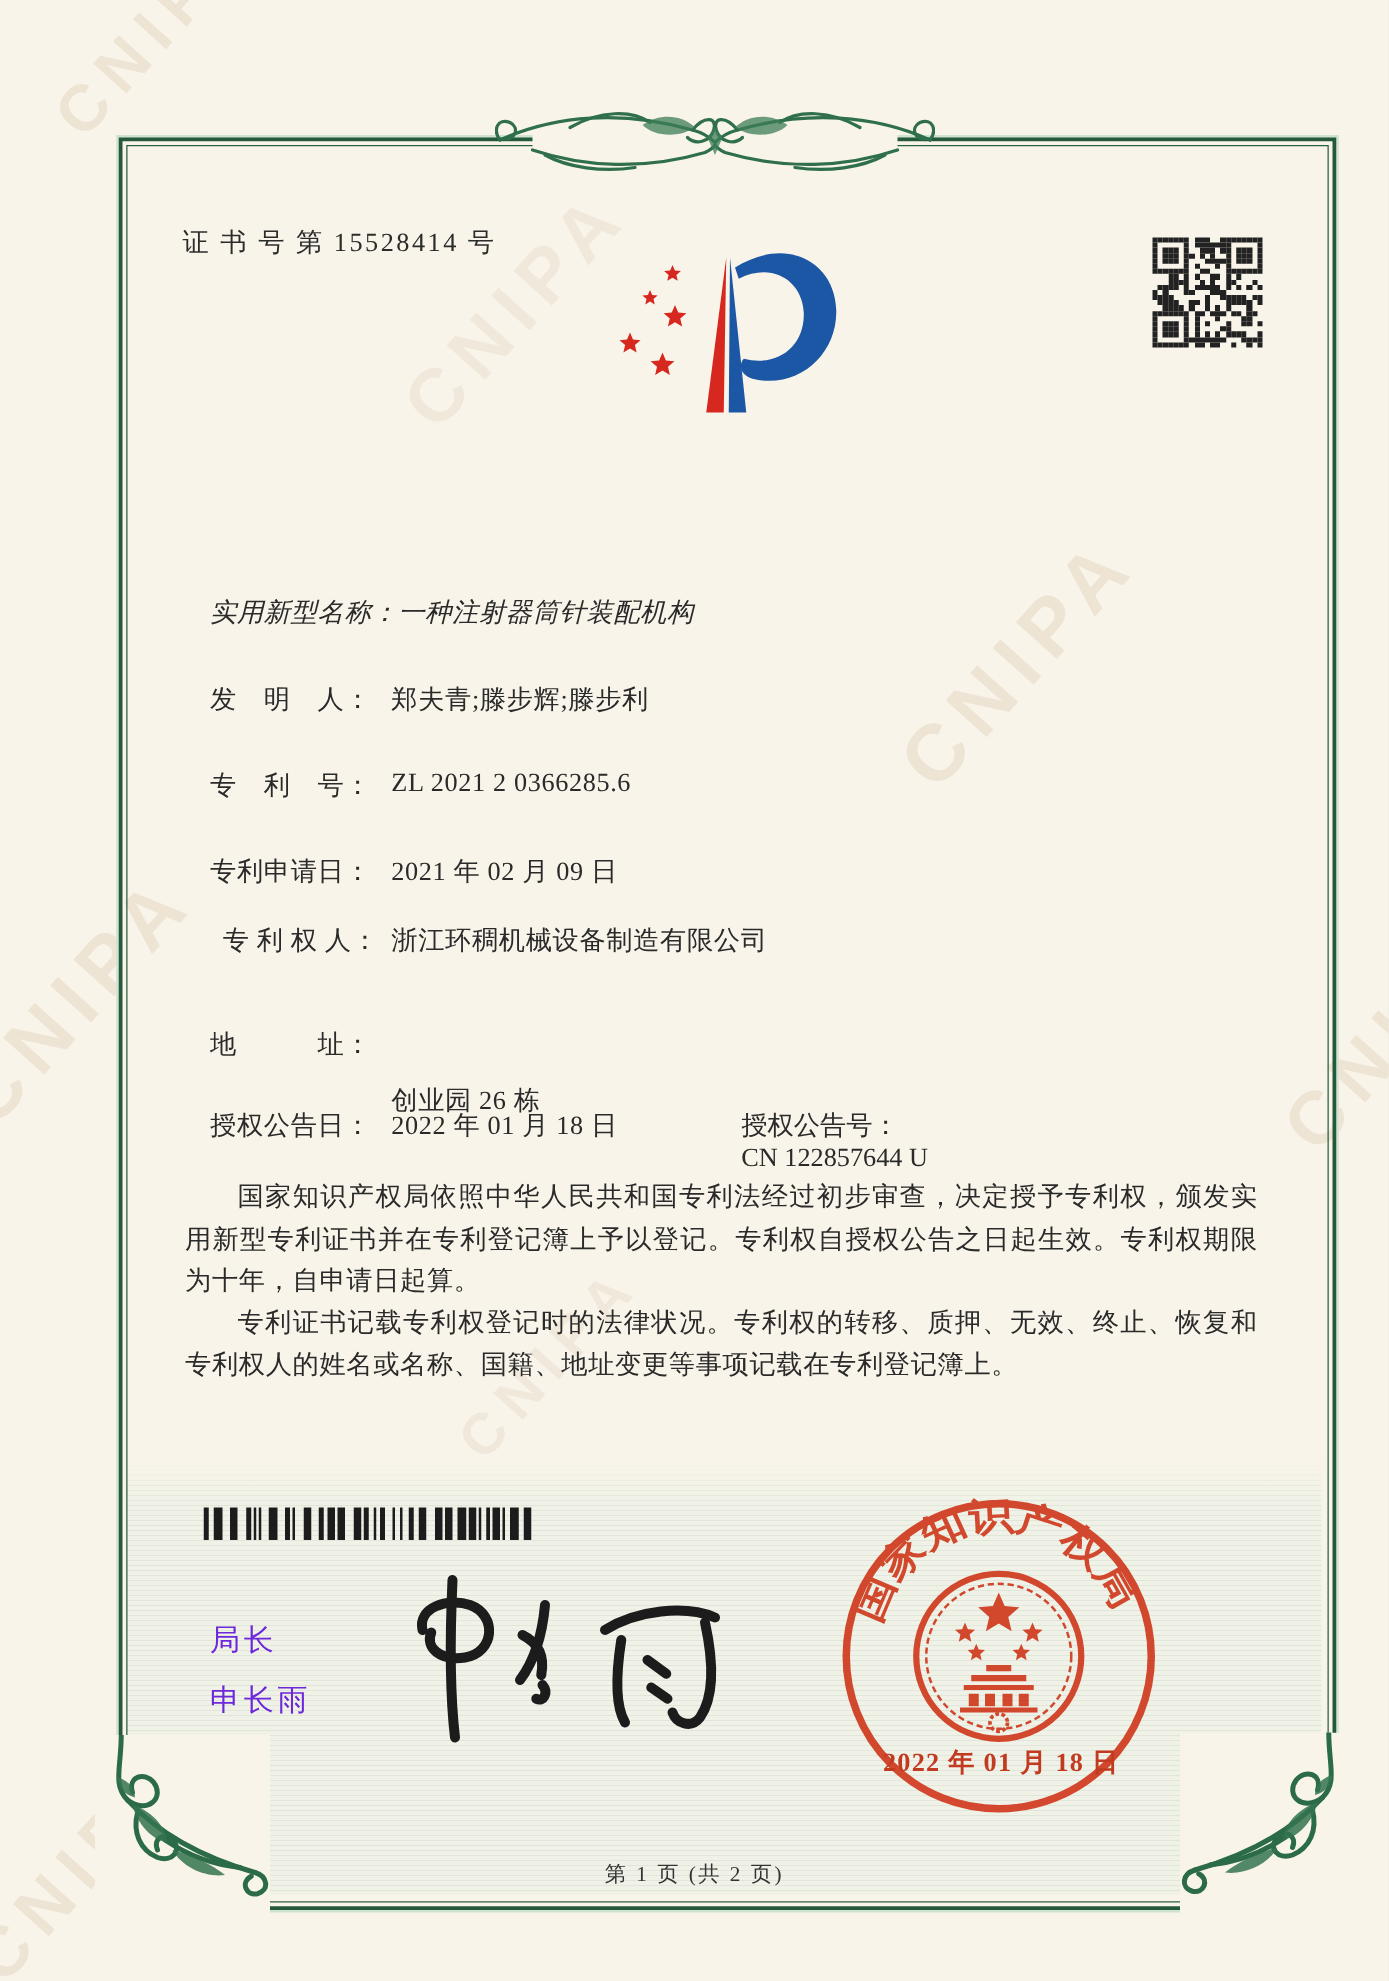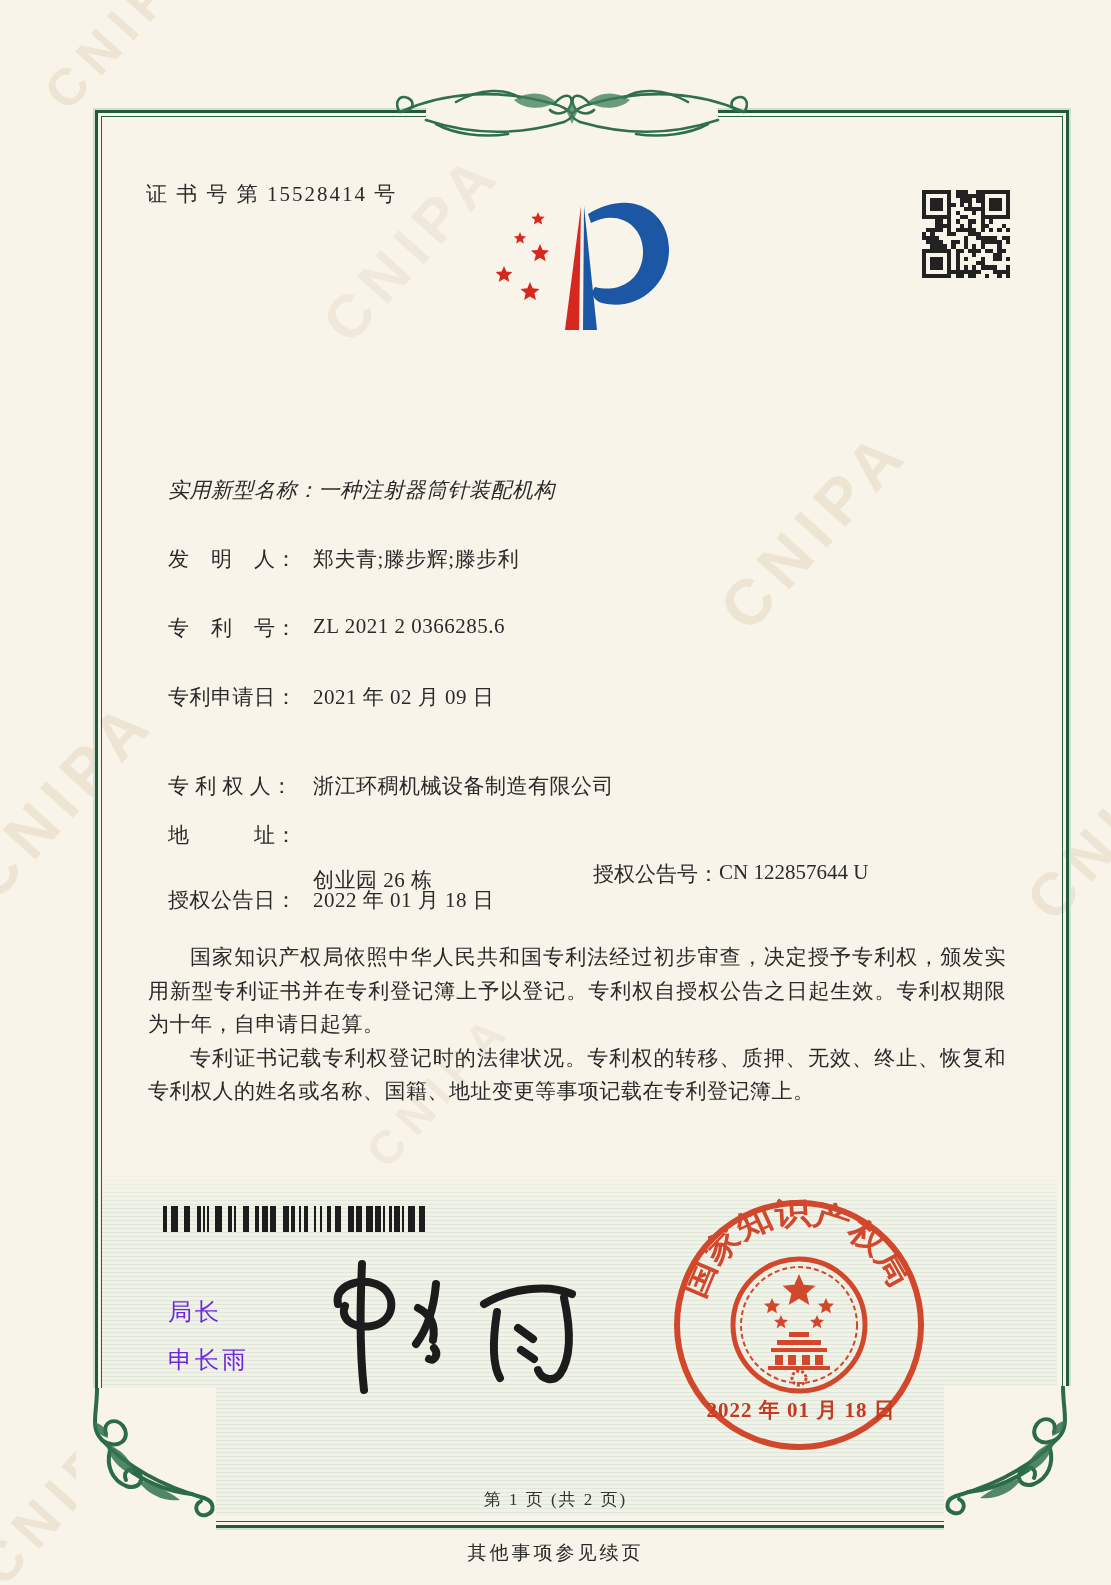--- a/index.html
+++ b/index.html
@@ -654,33 +654,33 @@
       <span class="val">郑夫青;滕步辉;滕步利</span>
     </div>
     <div class="frow" style="top:614px;">
       <span class="lab">专　利　号：</span>
       <span class="val">ZL 2021 2 0366285.6</span>
     </div>
     <div class="frow" style="top:683px;">
       <span class="lab">专利申请日：</span>
       <span class="val">2021 年 02 月 09 日</span>
     </div>
-    <div class="frow" style="top:772px;">
+    <div class="frow" style="top:738px;text-align:center;">
       <span class="lab">专 利 权 人：</span>
       <span class="val">浙江环稠机械设备制造有限公司</span>
     </div>
     <div class="frow" style="top:821px;">
       <span class="lab">地　　　址：</span>
     </div>
     <div class="addr2" style="top:855px;">创业园 26 栋</div>
     <div class="frow" style="top:886px;">
       <span class="lab">授权公告日：</span>
       <span class="val">2022 年 01 月 18 日</span>
     </div>
-    <div class="grant-no" style="top:860px;">
+    <div class="grant-no" style="top:886px;flex-direction:column;">
       <span class="lab" style="min-width:0;">授权公告号：</span>
       <span class="val">CN 122857644 U</span>
     </div>
   </div>
 
   <div class="paras">
     <p>国家知识产权局依照中华人民共和国专利法经过初步审查，决定授予专利权，颁发实用新型专利证书并在专利登记簿上予以登记。专利权自授权公告之日起生效。专利权期限为十年，自申请日起算。</p>
     <p>专利证书记载专利权登记时的法律状况。专利权的转移、质押、无效、终止、恢复和专利权人的姓名或名称、国籍、地址变更等事项记载在专利登记簿上。</p>
   </div>
 
@@ -792,15 +792,14 @@
         <rect x="134" y="161" width="8" height="10"></rect>
         <rect x="147" y="161" width="8" height="10"></rect>
         <rect x="100" y="172" width="62" height="4"></rect>
         <circle cx="131" cy="184" r="7" fill="none" stroke="#d03a1e" stroke-width="3" stroke-dasharray="3 2"></circle>
       </g>
     </g>
   </svg>
   <div class="seal-date">2022 年 01 月 18 日</div>
 
   <div class="page-info">第 1 页 (共 2 页)</div>
-  <div class="footer-note">其他事项参见续页</div>
 
 </div>
 
 </body></html>

